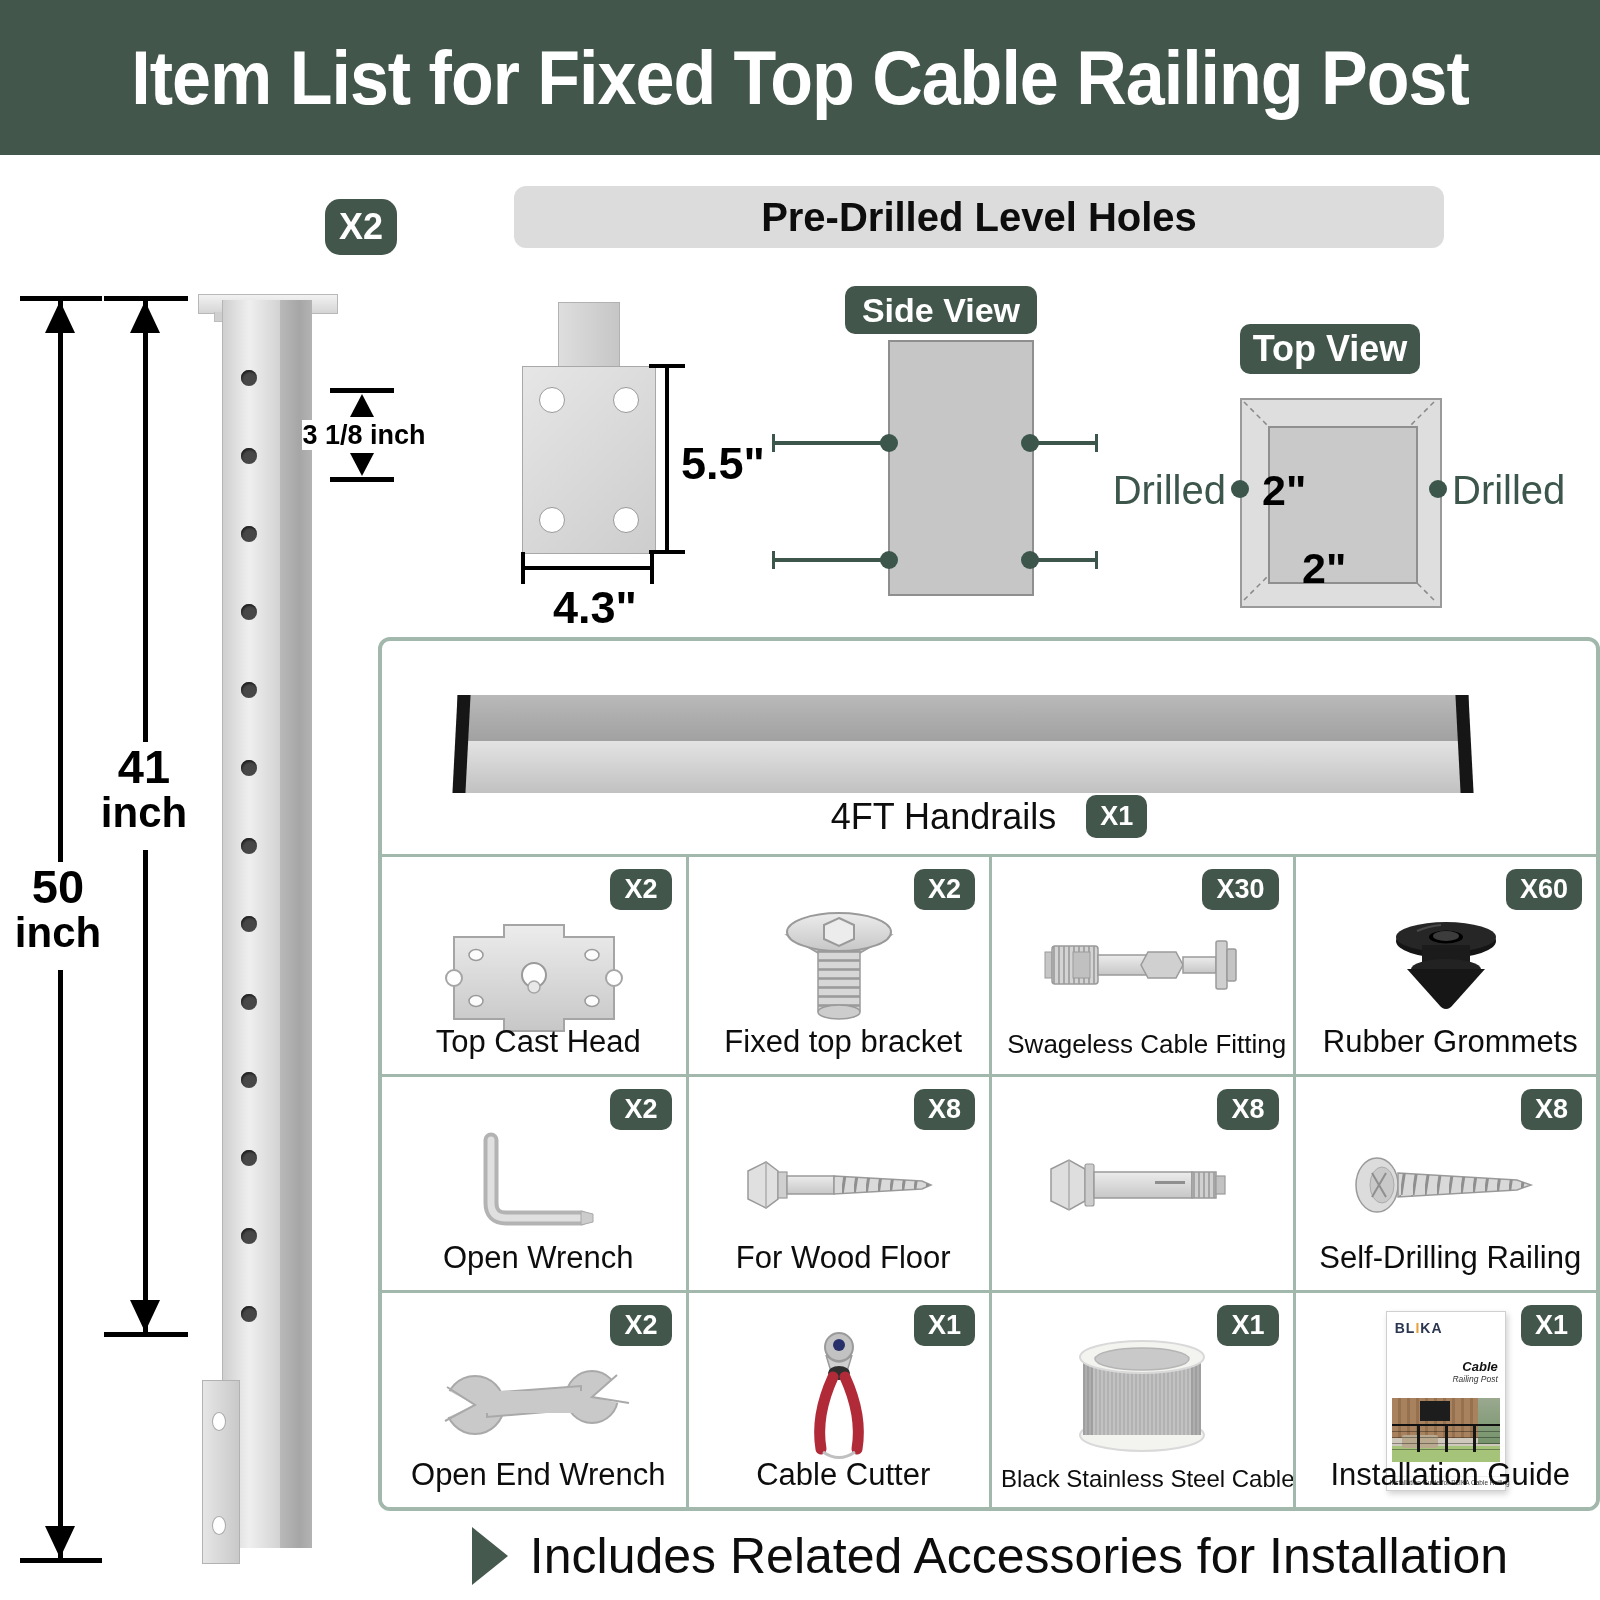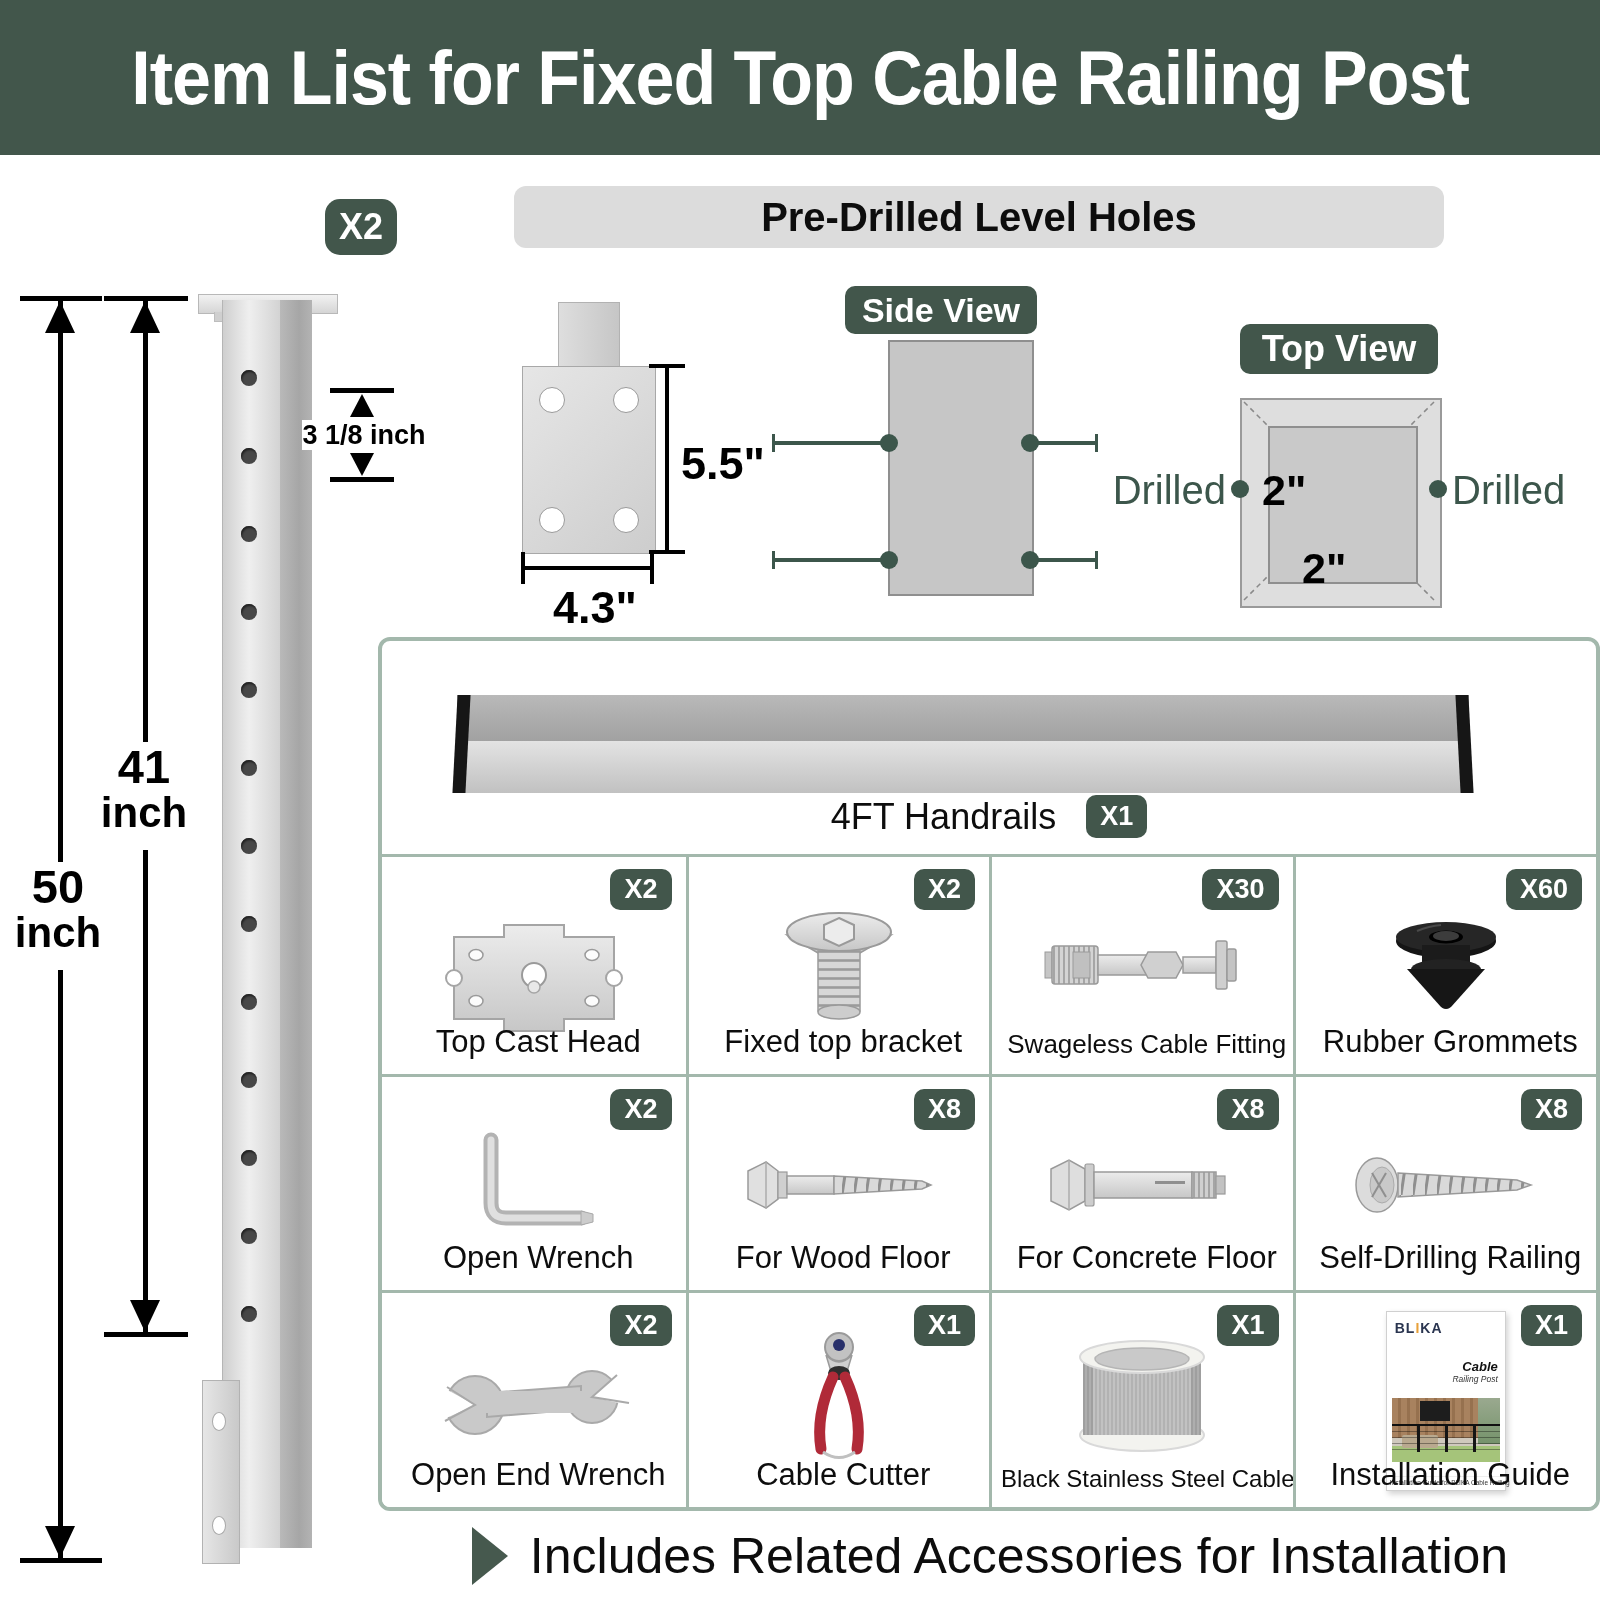--- a/index.html
+++ b/index.html
@@ -217,21 +217,21 @@
     <div class="gline" style="left:772px;top:551px;width:3px;height:18px"></div>
     <div class="gline" style="left:1095px;top:434px;width:3px;height:18px"></div>
     <div class="gline" style="left:1095px;top:551px;width:3px;height:18px"></div>
     <div class="gdot" style="left:880px;top:434px"></div>
     <div class="gdot" style="left:880px;top:551px"></div>
     <div class="gdot" style="left:1021px;top:434px"></div>
     <div class="gdot" style="left:1021px;top:551px"></div>
   </div>
 
   <div>
-    <div class="view-badge" style="left:1240px;top:324px;width:198px;height:50px;font-size:36px">Top View</div>
+    <div class="view-badge" style="left:1240px;top:324px;width:180px;height:50px;font-size:36px">Top View</div>
     <div class="tv-outer">
       <svg width="198" height="206" style="position:absolute;left:-2px;top:-2px">
         <line x1="4" y1="4" x2="30" y2="30" stroke="#8a8a8a" stroke-width="1.5" stroke-dasharray="5 4"></line>
         <line x1="194" y1="4" x2="168" y2="30" stroke="#8a8a8a" stroke-width="1.5" stroke-dasharray="5 4"></line>
         <line x1="4" y1="202" x2="30" y2="176" stroke="#8a8a8a" stroke-width="1.5" stroke-dasharray="5 4"></line>
         <line x1="194" y1="202" x2="168" y2="176" stroke="#8a8a8a" stroke-width="1.5" stroke-dasharray="5 4"></line>
       </svg>
       <div class="tv-inner"></div>
     </div>
     <div class="tv-dim" style="left:1262px;top:466px">2"</div>
@@ -362,21 +362,20 @@
             <polygon points="14,54 32,45 48,54 48,86 32,95 14,86" fill="#dedede" stroke="#9a9a9a" stroke-width="1.5"></polygon>
             <line x1="32" y1="45" x2="32" y2="95" stroke="#adadad" stroke-width="1.5"></line>
             <rect x="48" y="49" width="9" height="42" rx="2" fill="#cdcdcd" stroke="#9a9a9a" stroke-width="1.2"></rect>
             <rect x="57" y="57" width="98" height="26" fill="url(#g-metal)" stroke="#9a9a9a" stroke-width="1.5"></rect>
             <rect x="118" y="66" width="30" height="3" fill="#8f8f8f"></rect>
             <rect x="155" y="57" width="24" height="26" fill="#d0d0d0" stroke="#9a9a9a" stroke-width="1.5"></rect>
             <rect x="155" y="57" width="24" height="26" fill="url(#p-knurl)"></rect>
             <rect x="179" y="61" width="9" height="18" fill="#c2c2c2" stroke="#9a9a9a" stroke-width="1.2"></rect>
           </svg>
         </div>
-        <div class="caption">For Concrete Floor</div>
       </div>
 
       <div class="cell">
         <span class="qty">X8</span>
         <div class="art">
           <svg width="220" height="140" viewBox="0 0 210 140">
             <ellipse cx="36" cy="70" rx="21" ry="27" fill="#dcdcdc" stroke="#9a9a9a" stroke-width="1.5"></ellipse>
             <ellipse cx="41" cy="70" rx="12" ry="18" fill="#c9c9c9" stroke="#ababab" stroke-width="1"></ellipse>
             <line x1="31" y1="58" x2="45" y2="82" stroke="#8f8f8f" stroke-width="2"></line>
             <line x1="45" y1="58" x2="31" y2="82" stroke="#8f8f8f" stroke-width="2"></line>

